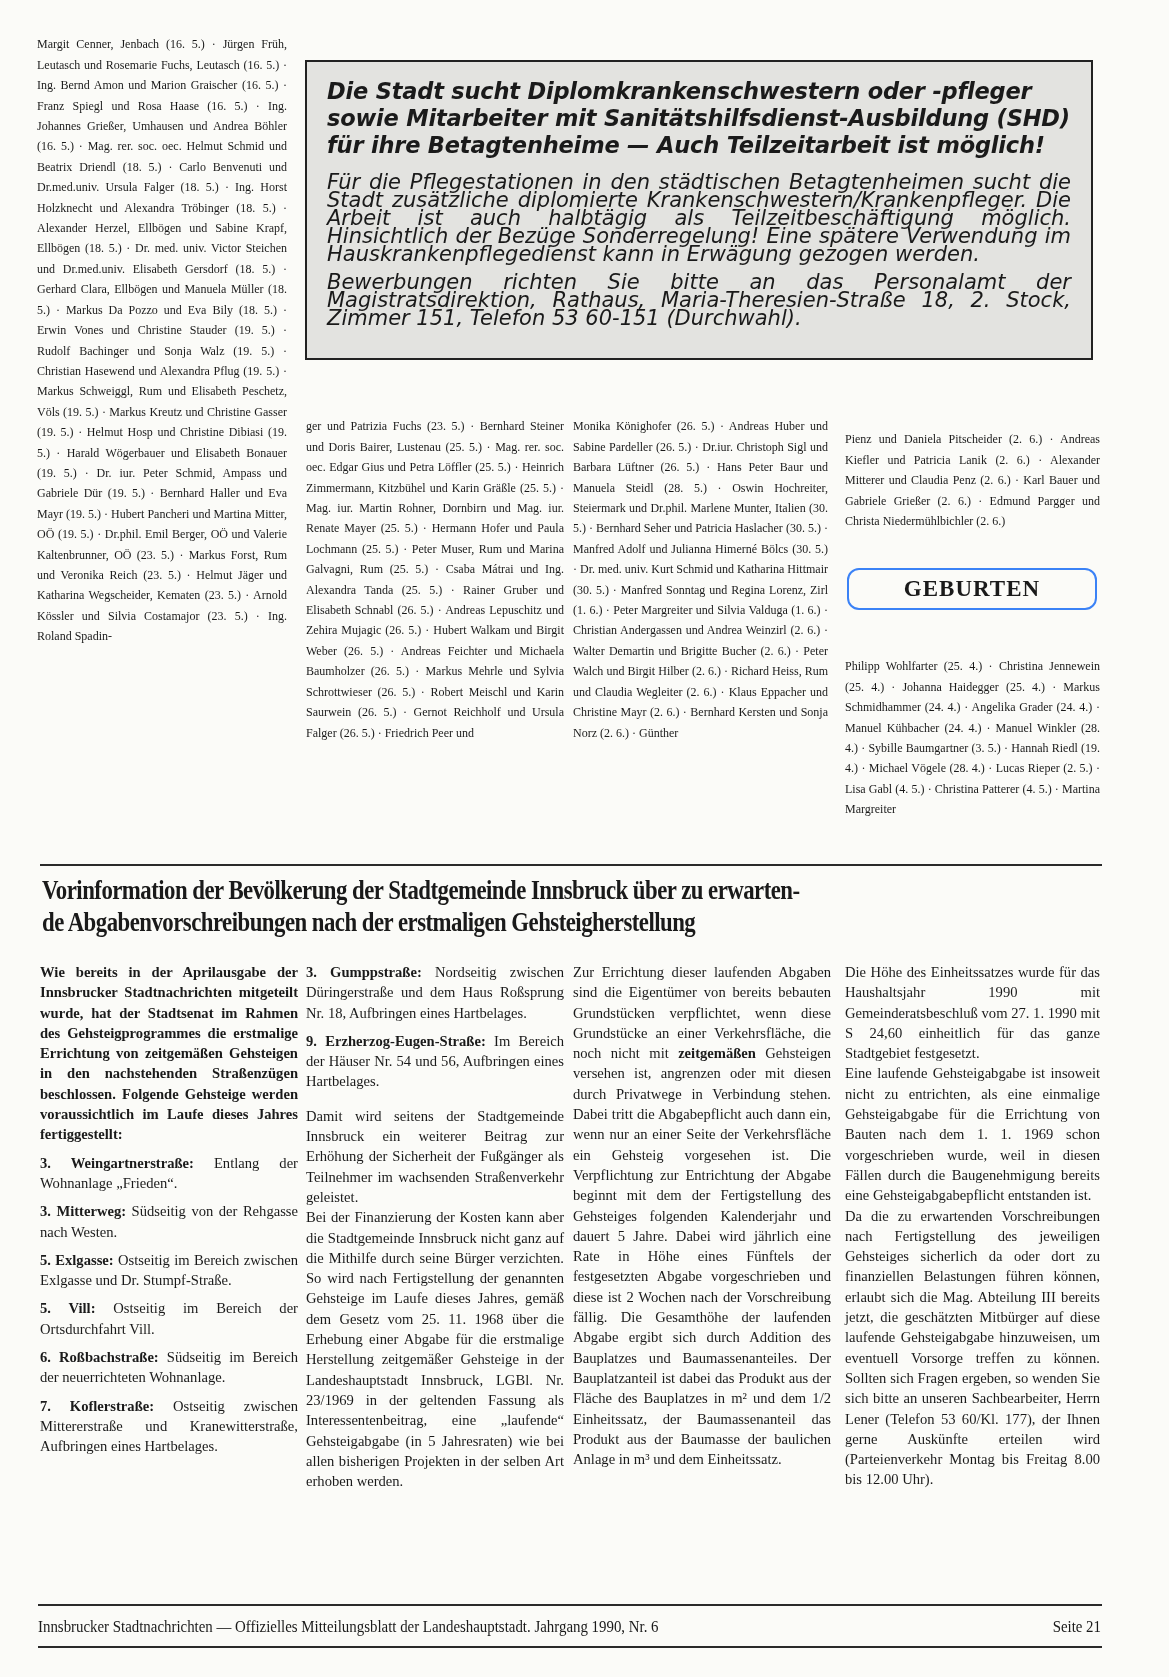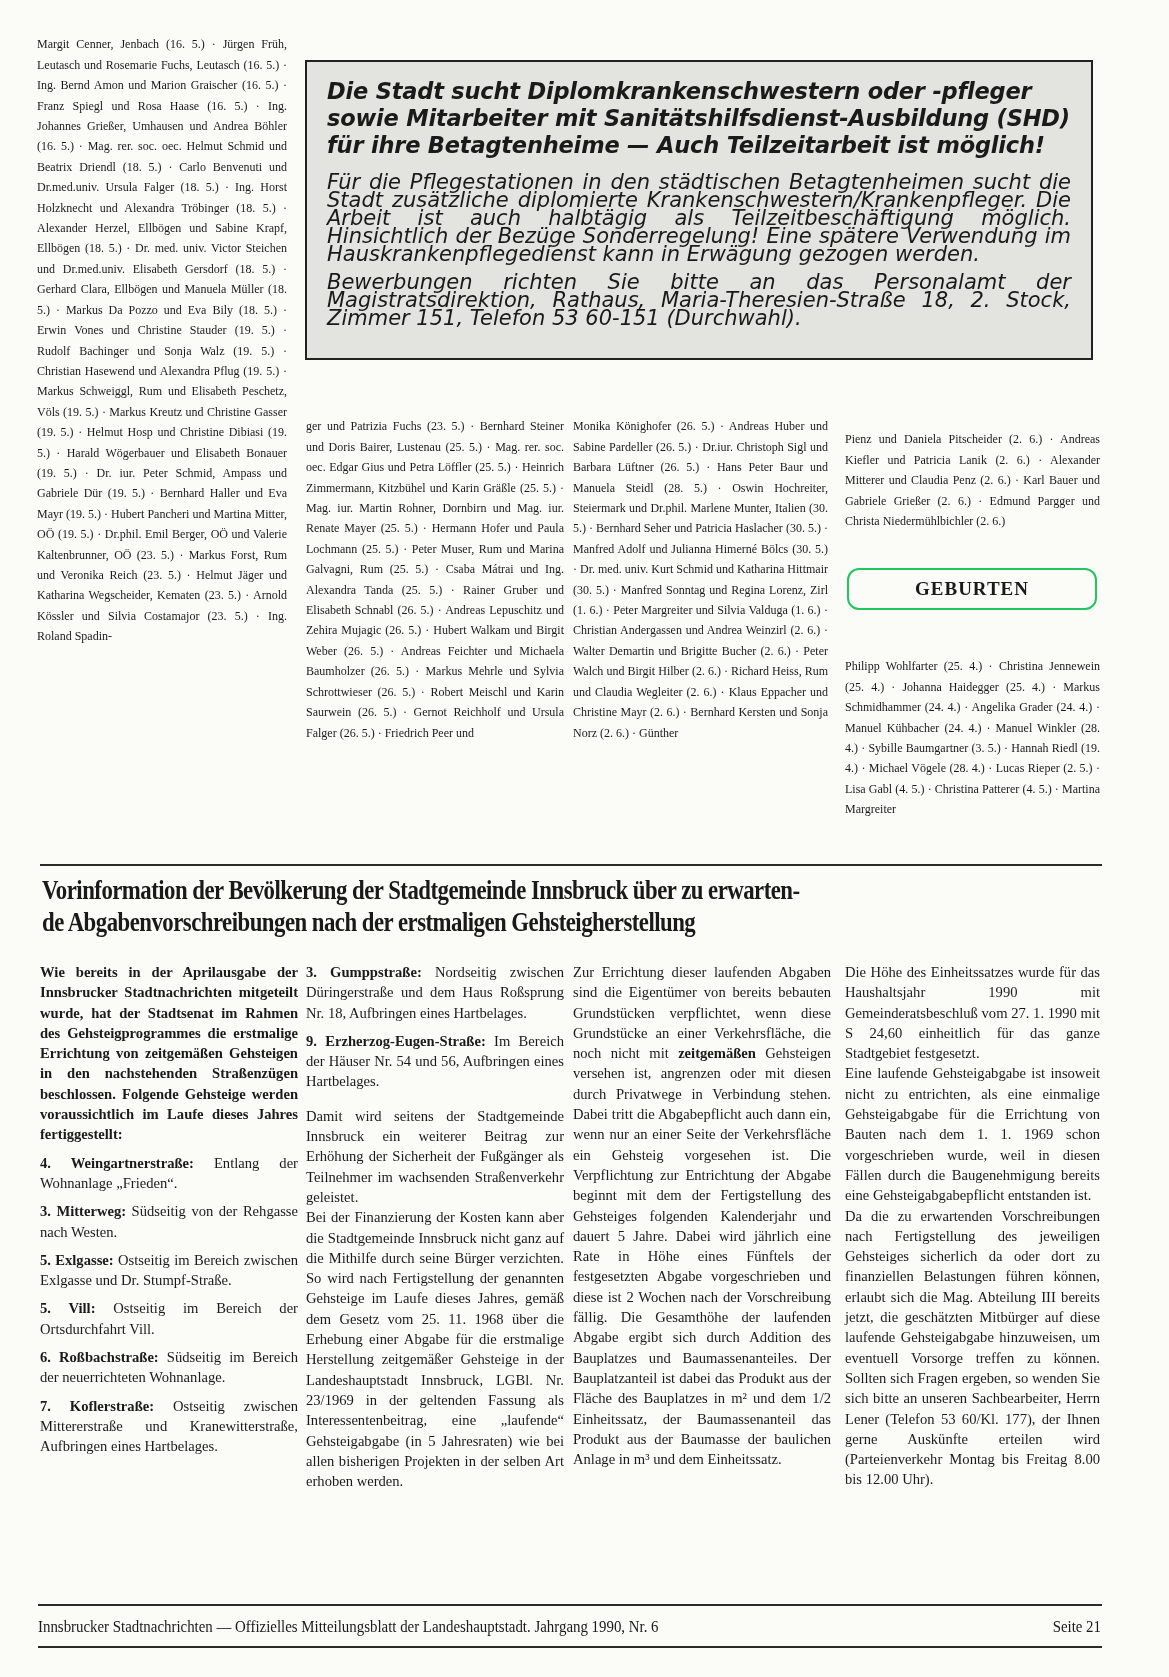--- a/index.html
+++ b/index.html
@@ -25,23 +25,23 @@
   #ad h1 {
     margin: 0 0 14px 0; font-size: 22.5px; line-height: 27px; font-weight: bold;
     letter-spacing: -0.2px; white-space: pre-line; text-align: left;
   }
   #ad p { margin: 0 0 10px 0; font-size: 21px; line-height: 18px; white-space: pre-line; text-align: left; }
   #c2 { left: 306px; top: 396px; width: 258px; }
   #c3 { left: 573px; top: 396px; width: 255px; }
   #c4 { left: 845px; top: 409px; width: 255px; }
   #geburten {
     position: absolute; left: 847px; top: 568px; width: 250px; height: 42px;
-    border: 2px solid #22c55e; border-radius: 12px; box-sizing: border-box;
+    border: 2px solid #3b82f6; border-radius: 12px; box-sizing: border-box;
     display: flex; align-items: center; justify-content: center;
-    font-weight: bold; font-size: 19px; letter-spacing: 1px;
+    font-weight: bold; font-size: 23px; letter-spacing: 1px;
   }
   #c5 { left: 845px; top: 636px; width: 255px; }
   .hr { position: absolute; background: #2a2a2a; height: 2px; }
   #article-title {
     position: absolute; left: 42px; top: 874px; width: 1060px;
     font-family: "Liberation Serif", serif; font-weight: bold; font-size: 26.5px; line-height: 32px;
     letter-spacing: -0.6px; transform: scaleX(0.86); transform-origin: left top; width: 1230px;
     white-space: pre-line;
   }
   .acol { position: absolute; top: 962px; font-size: 14.6px; line-height: 20.3px; text-align: justify; }
@@ -92,21 +92,21 @@
   <p>Philipp Wohlfarter (25. 4.) · Christina Jennewein (25. 4.) · Johanna Haidegger (25. 4.) · Markus Schmidhammer (24. 4.) · Angelika Grader (24. 4.) · Manuel Kühbacher (24. 4.) · Manuel Winkler (28. 4.) · Sybille Baumgartner (3. 5.) · Hannah Riedl (19. 4.) · Michael Vögele (28. 4.) · Lucas Rieper (2. 5.) · Lisa Gabl (4. 5.) · Christina Patterer (4. 5.) · Martina Margreiter</p>
 </div>
 
 <div class="hr" style="left:40px; top:864px; width:1062px;"></div>
 
 <div id="article-title">Vorinformation der Bevölkerung der Stadtgemeinde Innsbruck über zu erwarten-
 de Abgabenvorschreibungen nach der erstmaligen Gehsteigherstellung</div>
 
 <div class="acol" id="a1">
   <p class="lead">Wie bereits in der Aprilausgabe der Innsbrucker Stadtnachrichten mitgeteilt wurde, hat der Stadtsenat im Rahmen des Gehsteigprogrammes die erstmalige Errichtung von zeitgemäßen Gehsteigen in den nachstehenden Straßenzügen beschlossen. Folgende Gehsteige werden voraussichtlich im Laufe dieses Jahres fertiggestellt:</p>
-  <p><span class="b">4. Weingartnerstraße:</span> <span>Entlang der Wohnanlage „Frieden“.</span></p>
+  <p><span class="b">3. Weingartnerstraße:</span> <span>Entlang der Wohnanlage „Frieden“.</span></p>
   <p><span class="b">3. Mitterweg:</span> <span>Südseitig von der Rehgasse nach Westen.</span></p>
   <p><span class="b">5. Exlgasse:</span> <span>Ostseitig im Bereich zwischen Exlgasse und Dr. Stumpf-Straße.</span></p>
   <p><span class="b">5. Vill:</span> <span>Ostseitig im Bereich der Ortsdurchfahrt Vill.</span></p>
   <p><span class="b">6. Roßbachstraße:</span> <span>Südseitig im Bereich der neuerrichteten Wohnanlage.</span></p>
   <p><span class="b">7. Koflerstraße:</span> <span>Ostseitig zwischen Mittererstraße und Kranewitterstraße, Aufbringen eines Hartbelages.</span></p>
 </div>
 
 <div class="acol" id="a2">
   <p><span class="b">3. Gumppstraße:</span> <span>Nordseitig zwischen Düringerstraße und dem Haus Roßsprung Nr. 18, Aufbringen eines Hartbelages.</span></p>
   <p style="margin-bottom:14px"><span class="b">9. Erzherzog-Eugen-Straße:</span> <span>Im Bereich der Häuser Nr. 54 und 56, Aufbringen eines Hartbelages.</span></p>

